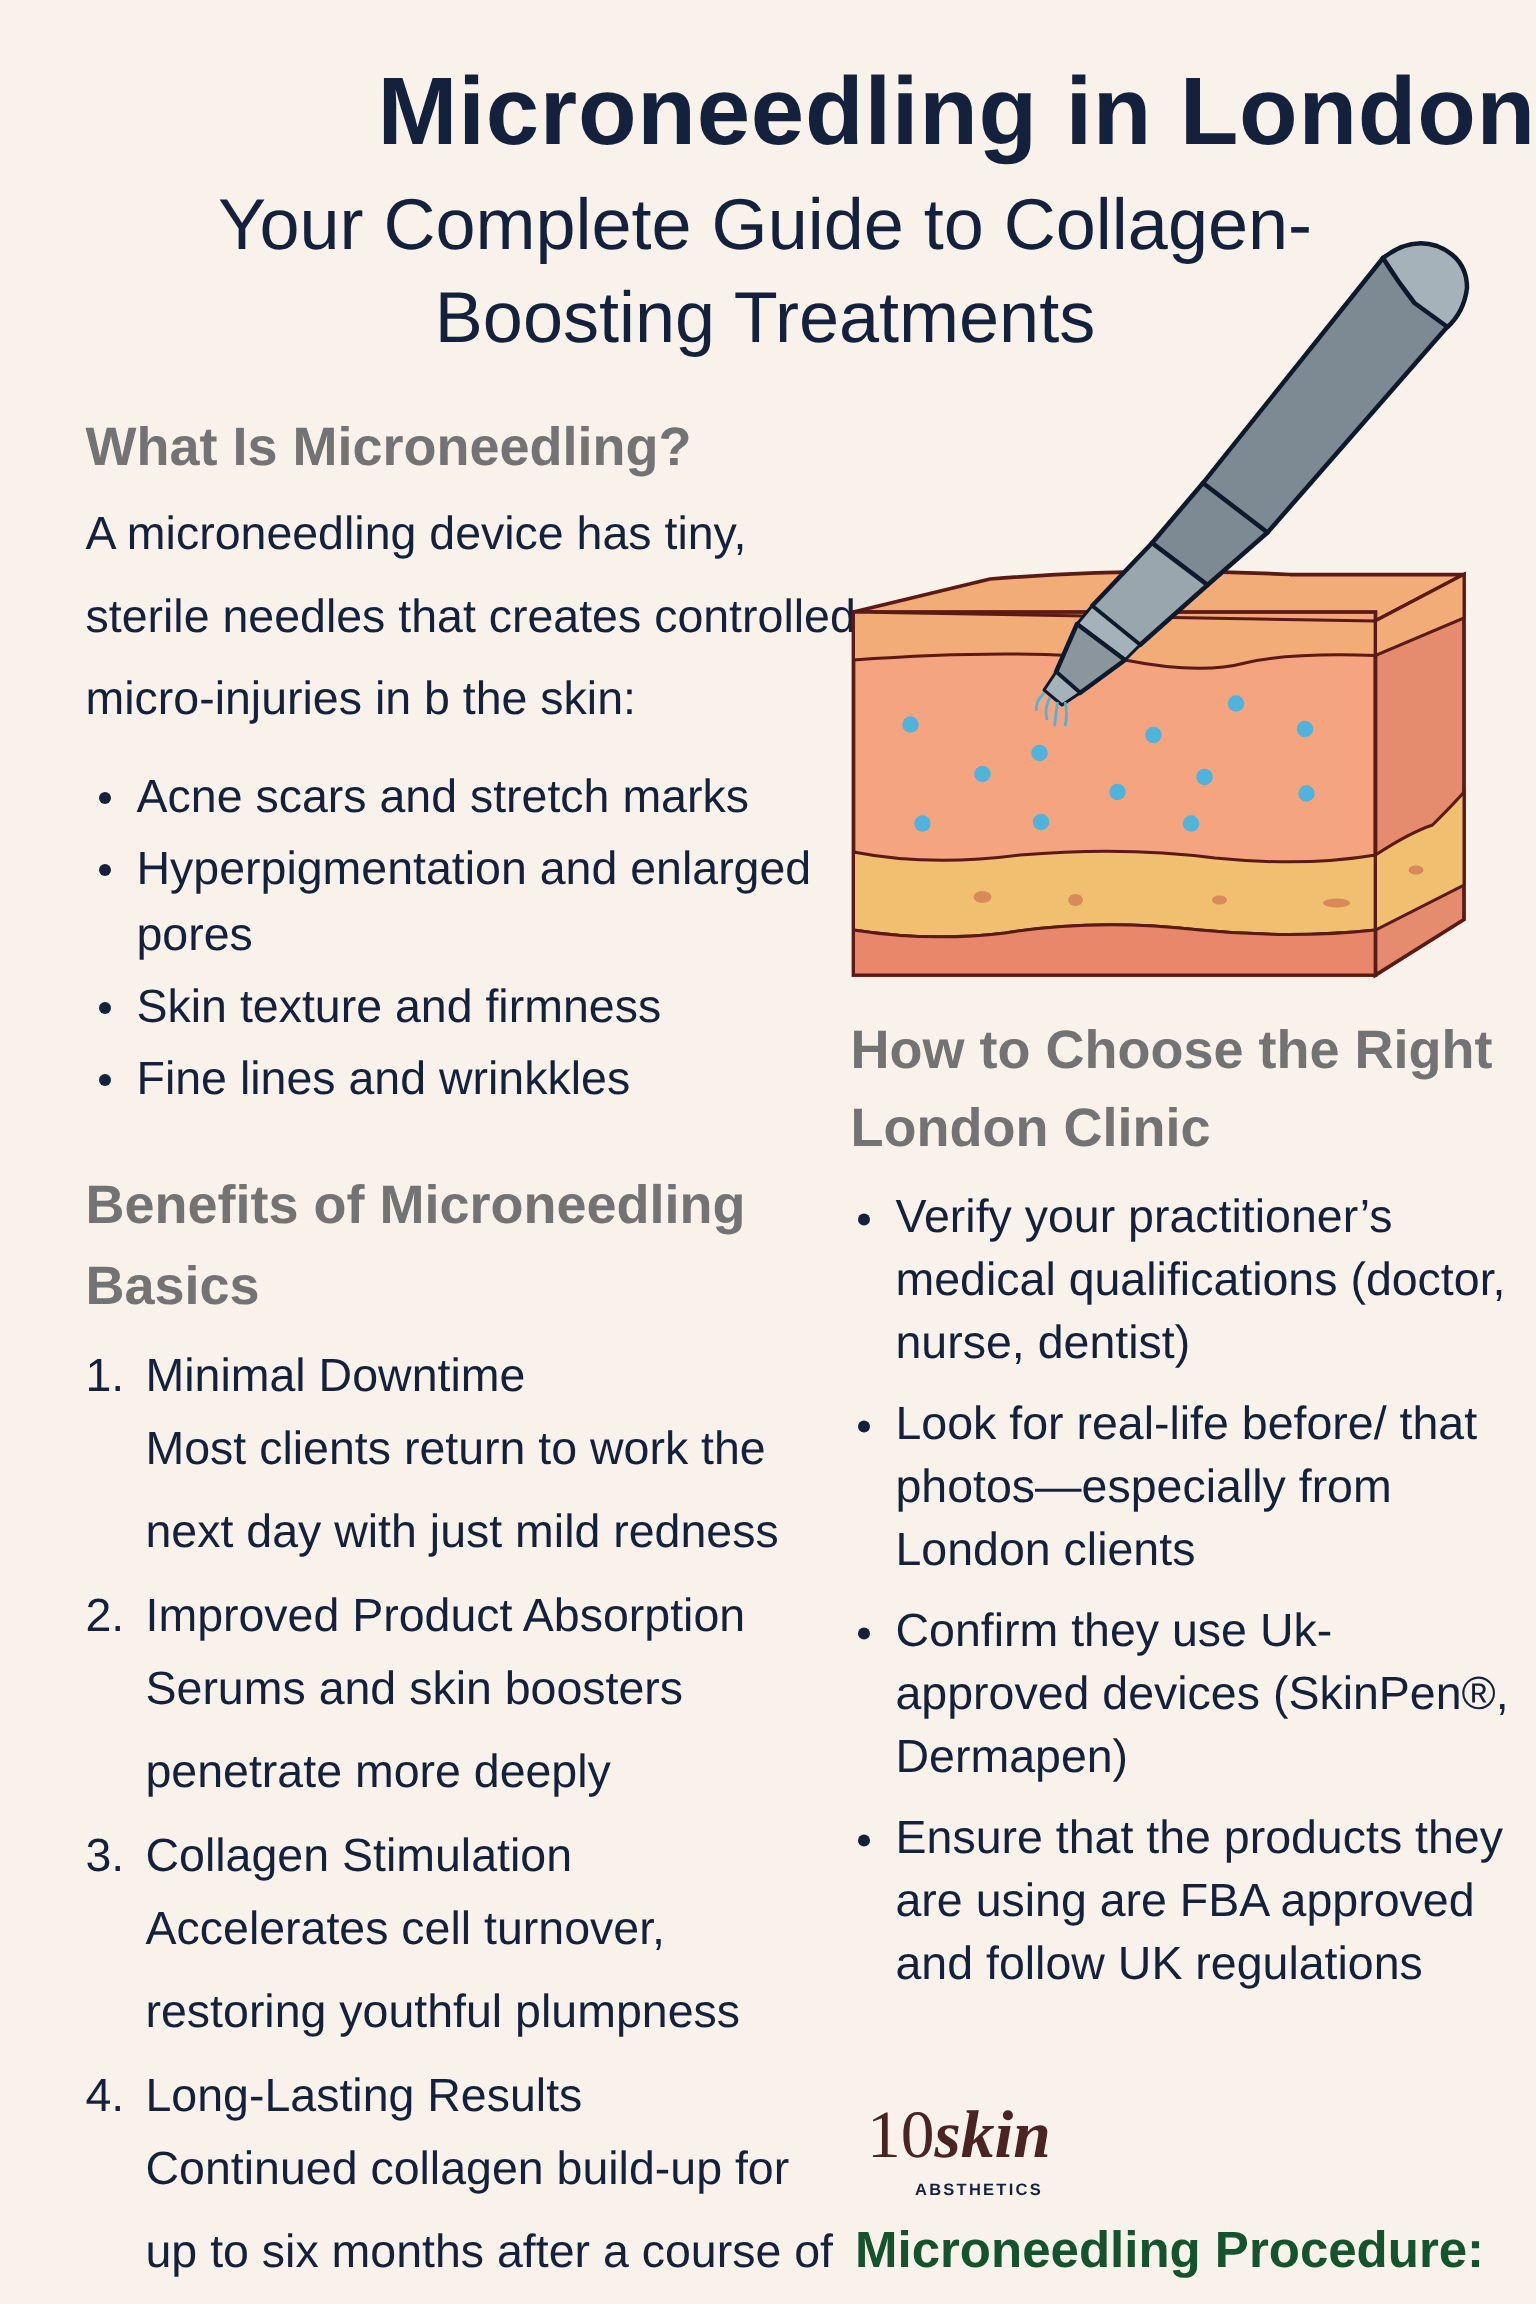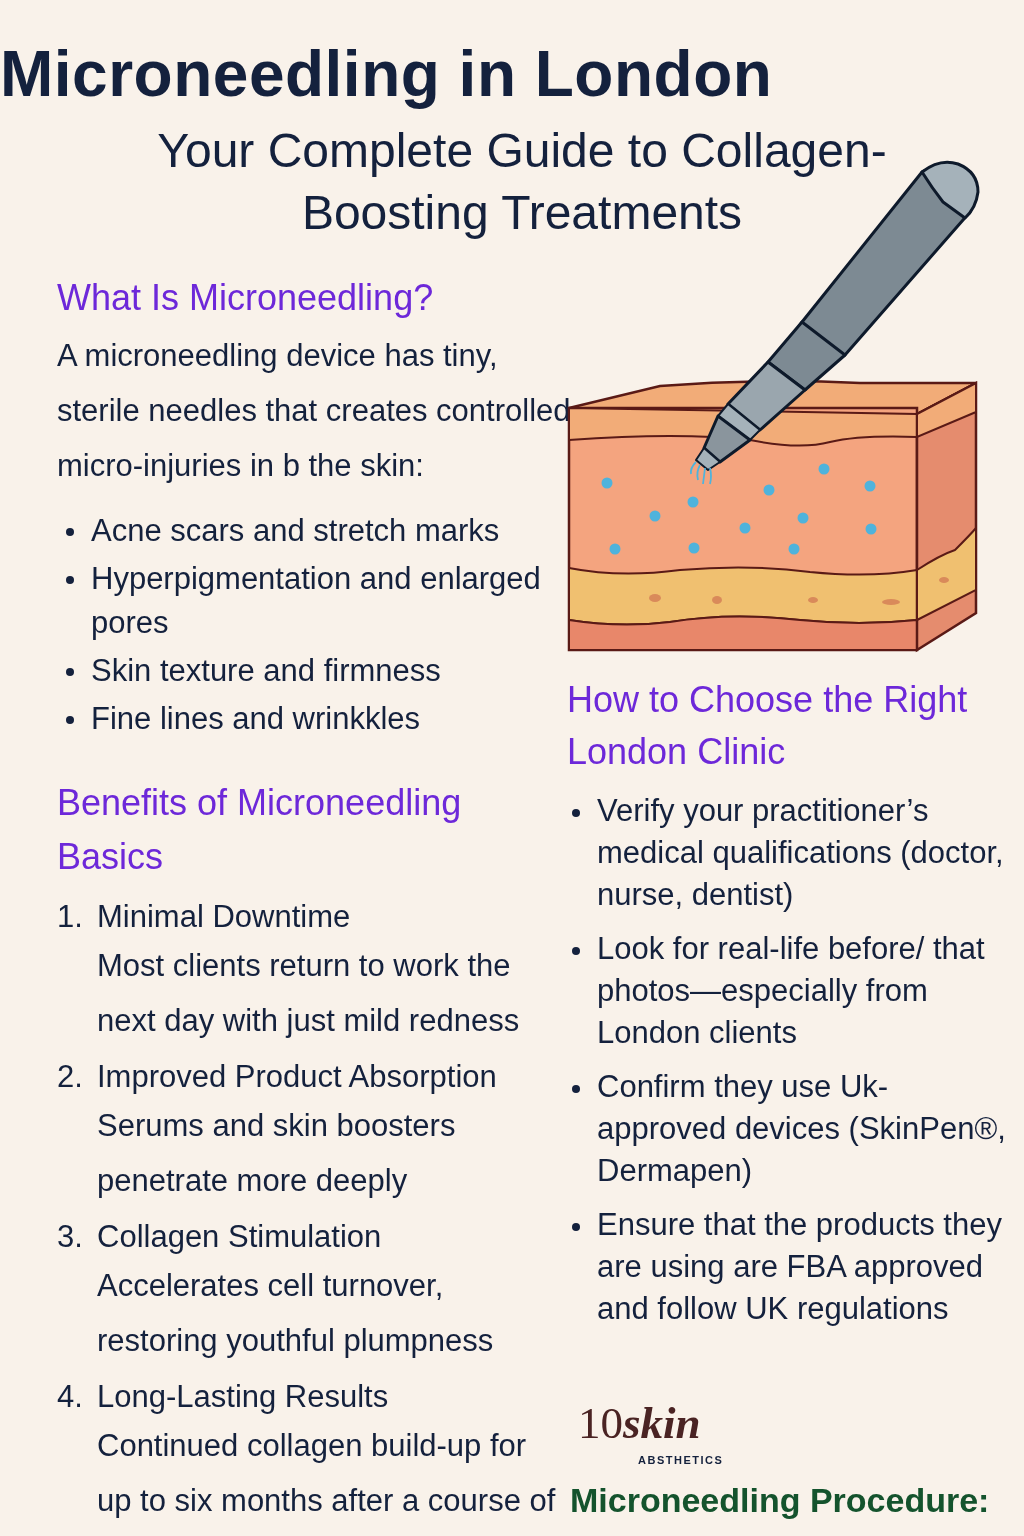--- a/index.html
+++ b/index.html
@@ -6,37 +6,37 @@
   html, body { width: 1024px; height: 1536px; }
   body {
     background: #f9f2ea;
     color: #14213d;
     font-family: "Liberation Sans", "DejaVu Sans", sans-serif;
     position: relative;
     overflow: hidden;
   }
   .title {
     position: absolute; left: 0; top: 36px; width: 1024px;
-    text-align: left;
+    text-align: right;
     font-size: 64px; font-weight: 700; letter-spacing: 0.5px;
     color: #14213d;
     line-height: 76px;
   }
   .subtitle {
-    position: absolute; left: 112px; top: 120px; width: 820px;
+    position: absolute; left: 100px; top: 120px; width: 820px;
     text-align: center;
     font-size: 48px; font-weight: 400;
     line-height: 62px;
     color: #14213d;
   }
   .h2 {
-    font-weight: 400;
+    font-weight: 700;
     font-size: 36px;
     line-height: 52px;
-    color: #6d28d9;
+    color: #737373;
   }
   .body-text {
     font-size: 31px;
     line-height: 55px;
     color: #14213d;
   }
   #sec-what { position: absolute; left: 57px; top: 272px; width: 520px; }
   #sec-what .h2 { margin-bottom: 4px; }
   ul.bullets { list-style: none; margin-top: 16px; }
   ul.bullets li {
@@ -61,21 +61,21 @@
   #sec-clinic ul.bullets li::before { left: 5px; }
 
   #logo { position: absolute; left: 578px; top: 1390px; width: 220px; }
   .logo-word {
     font-family: "Liberation Serif", "DejaVu Serif", serif;
     font-size: 45px; line-height: 66px; color: #4a2323;
   }
   .logo-word .italic { font-style: italic; font-weight: 700; }
   .logo-sub {
     font-size: 11px; font-weight: 700; letter-spacing: 1.5px;
-    color: #14213d; margin-left: 60px; margin-top: -2px;
+    color: #14213d; margin-left: 32px; margin-top: -2px;
   }
   #procedure-title {
     position: absolute; left: 570px; top: 1476px;
     font-size: 34px; font-weight: 700; color: #14532d; line-height: 48px;
   }
   #illustration { position: absolute; left: 560px; top: 150px; width: 440px; height: 520px; }
 </style>
 </head>
 <body>
 

